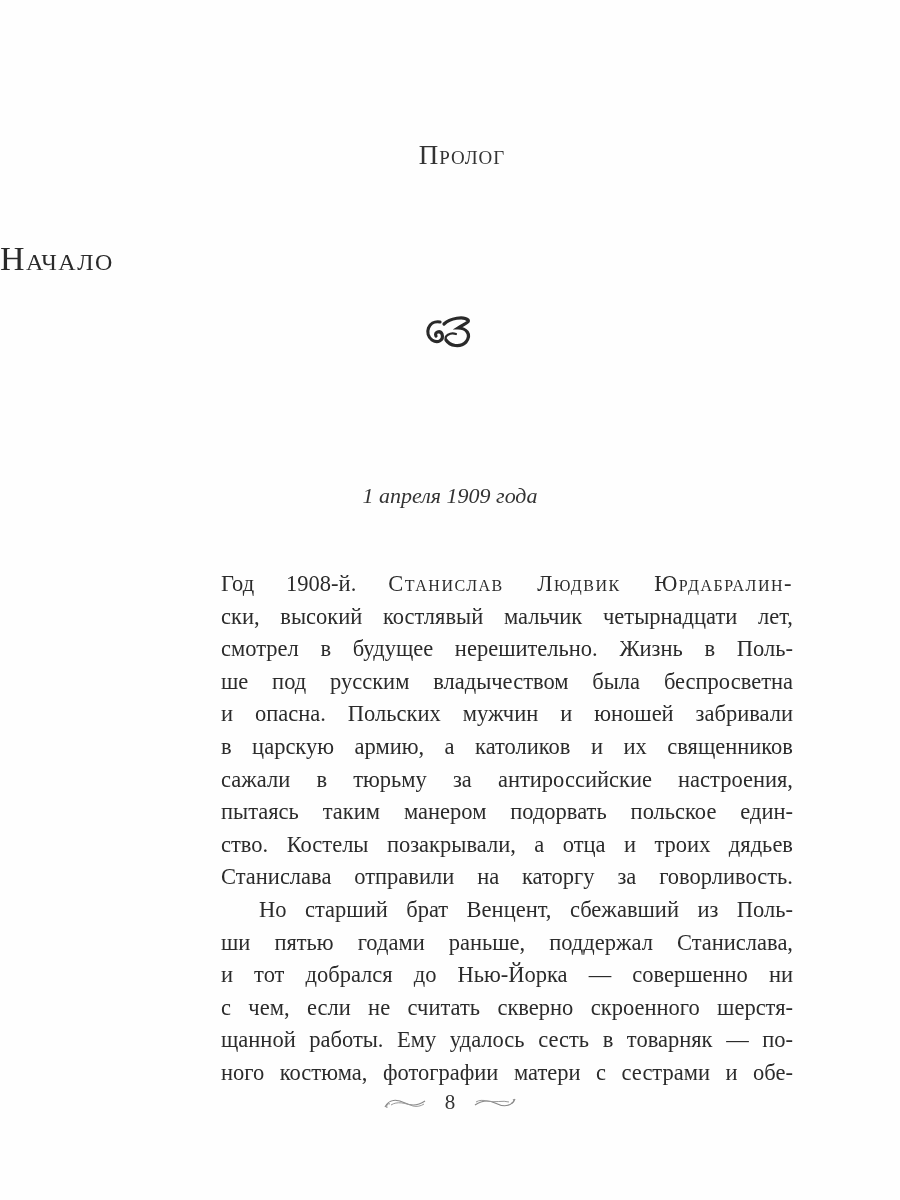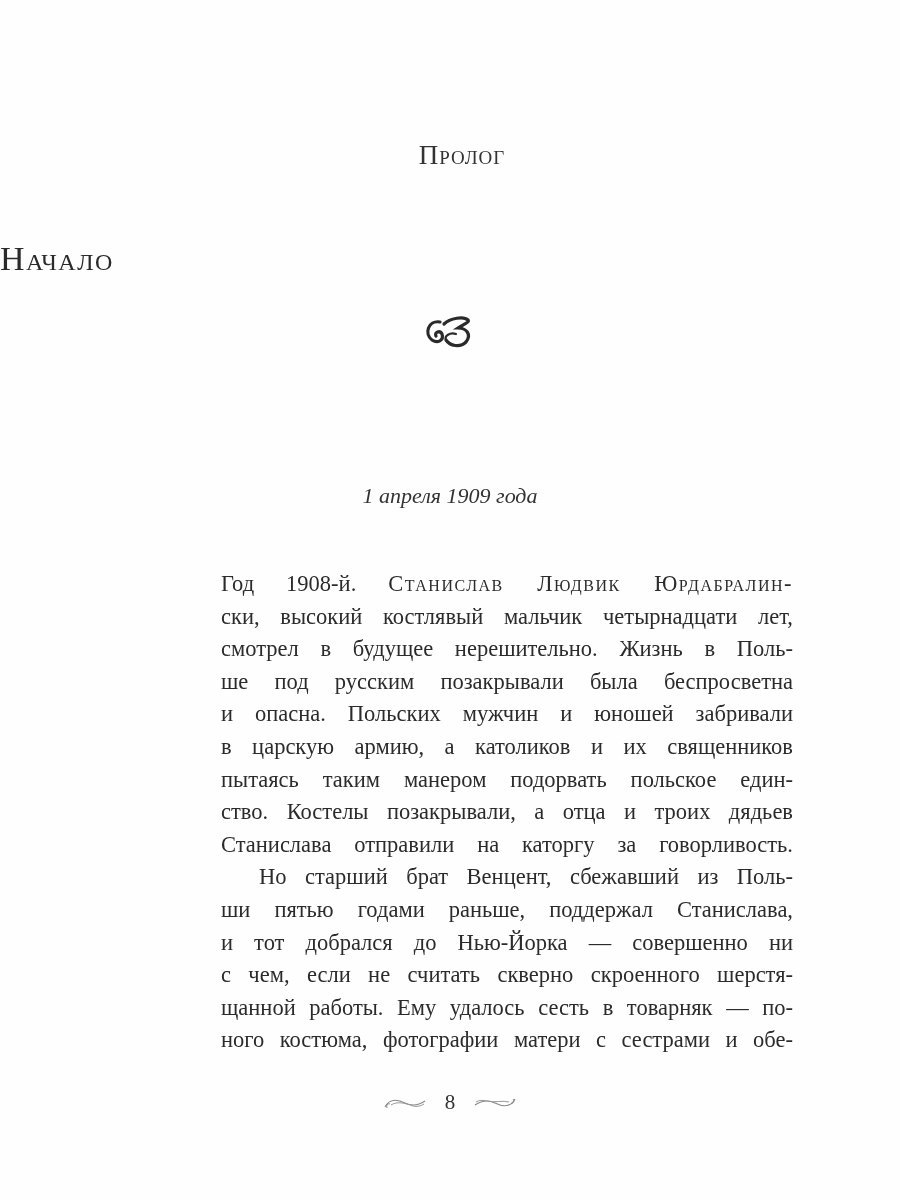--- a/index.html
+++ b/index.html
@@ -130,23 +130,24 @@
     <path d="M26 28 C24 24, 30 20, 36 22" fill="none" stroke="#2a2a2a" stroke-width="2.2" stroke-linecap="round"></path>
   </svg>
 
   <div class="date">1 апреля 1909 года</div>
 
   <div class="body-text">
 
     <span class="line"><span>Год 1908-й. </span><span class="sc">Станислав Людвик Юрдабралин-</span></span>
     <span class="line">ски, высокий костлявый мальчик четырнадцати лет,</span>
     <span class="line">смотрел в будущее нерешительно. Жизнь в Поль-</span>
-    <span class="line">ше под русским позакрывали была беспросветна</span>
+    <span class="line">ше под русским владычеством была беспросветна</span>
     <span class="line">и опасна. Польских мужчин и юношей забривали</span>
     <span class="line">в царскую армию, а католиков и их священников</span>
+    <span class="line">сажали в тюрьму за антироссийские настроения,</span>
     <span class="line">пытаясь таким манером подорвать польское един-</span>
     <span class="line">ство. Костелы позакрывали, а отца и троих дядьев</span>
     <span class="line">Станислава отправили на каторгу за говорливость.</span>
 
     <span class="line indent">Но старший брат Венцент, сбежавший из Поль-</span>
     <span class="line">ши пятью годами раньше, поддержал Станислава,</span>
     <span class="line">и тот добрался до Нью-Йорка — совершенно ни</span>
     <span class="line">с чем, если не считать скверно скроенного шерстя-</span>
     <span class="line">щанной работы. Ему удалось сесть в товарняк — по-</span>
     <span class="line">ного костюма, фотографии матери с сестрами и обе-</span>

